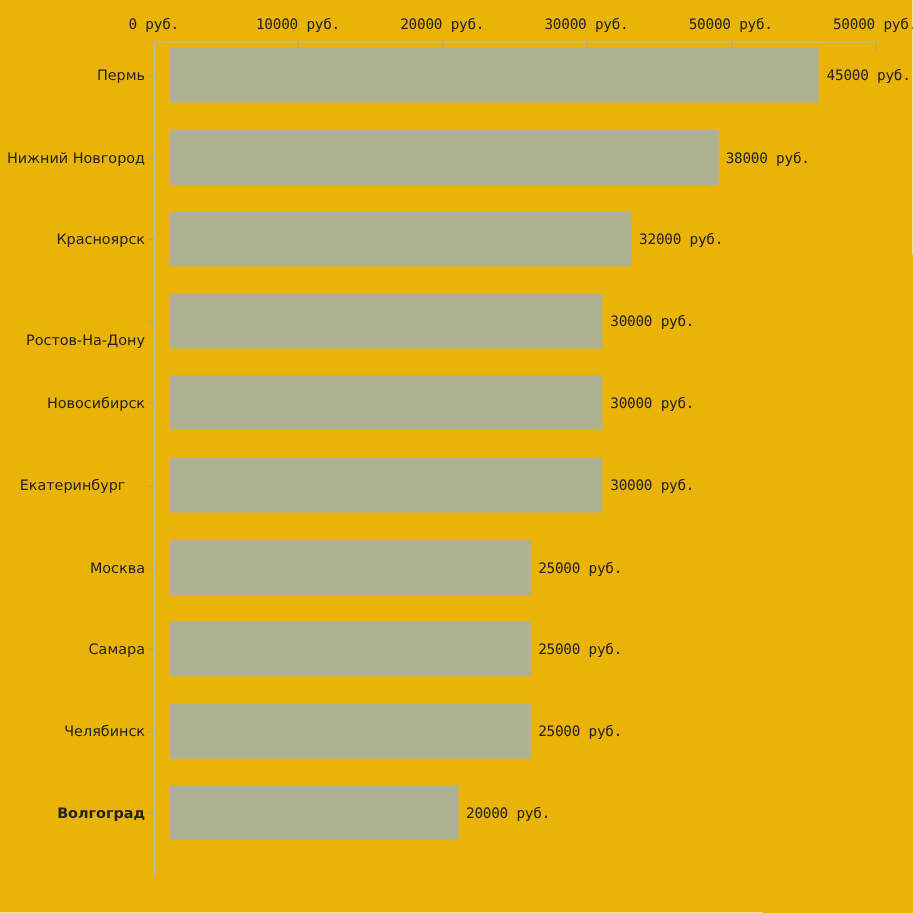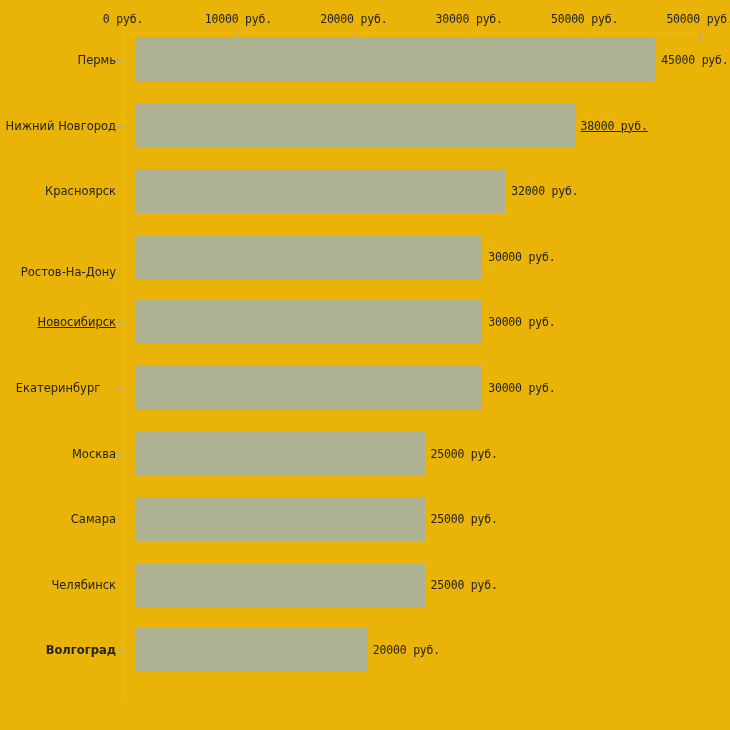--- a/index.html
+++ b/index.html
@@ -126,21 +126,21 @@
       <div class="x-tick" style="left: 700px;"></div>
       <div class="x-tick-label" style="left: 700px;">50000 руб.</div>
     </div>
 
   <div class="y-axis-line"></div>
 
   <div id="plot-area">
       <div class="bar" title="Москва: 45000 руб." style="top: 38px; height: 44px; width: 519.3px; background: rgb(174, 178, 147);"></div>
       <div class="bar-value-label" style="left: 649.3px; top: 60px;">45000 руб.</div>
       <div class="bar" title="Нижний Новгород: 38000 руб." style="top: 103.6px; height: 44px; width: 438.52px; background: rgb(174, 178, 147);"></div>
-      <div class="bar-value-label" style="left: 568.52px; top: 125.6px; text-decoration: underline;">38000 руб.</div>
+      <div class="bar-value-label" style="left: 568.52px; top: 125.6px;">38000 руб.</div>
       <div class="bar" title="Красноярск: 32000 руб." style="top: 169.2px; height: 44px; width: 369.28px; background: rgb(174, 178, 147);"></div>
       <div class="bar-value-label" style="left: 499.28px; top: 191.2px;">32000 руб.</div>
       <div class="bar" title="Ростов-На-Дону: 30000 руб." style="top: 234.8px; height: 44px; width: 346.2px; background: rgb(174, 178, 147);"></div>
       <div class="bar-value-label" style="left: 476.2px; top: 256.8px;">30000 руб.</div>
       <div class="bar" title="Новосибирск: 30000 руб." style="top: 300.4px; height: 44px; width: 346.2px; background: rgb(174, 178, 147);"></div>
       <div class="bar-value-label" style="left: 476.2px; top: 322.4px;">30000 руб.</div>
       <div class="bar" title="Екатеринбург: 30000 руб." style="top: 366px; height: 44px; width: 346.2px; background: rgb(174, 178, 147);"></div>
       <div class="bar-value-label" style="left: 476.2px; top: 388px;">30000 руб.</div>
       <div class="bar" title="Пермь: 25000 руб." style="top: 431.6px; height: 44px; width: 288.5px; background: rgb(174, 178, 147);"></div>
       <div class="bar-value-label" style="left: 418.5px; top: 453.6px;">25000 руб.</div>
@@ -154,21 +154,21 @@
 
 <div class="y-tick" style="top: 60px;"></div>
     <div class="y-tick-label" style="top: 60px; left: 0px;">Пермь</div>
     <div class="y-tick" style="top: 125.6px;"></div>
     <div class="y-tick-label" style="top: 125.6px; left: 0px;">Нижний Новгород</div>
     <div class="y-tick" style="top: 191.2px;"></div>
     <div class="y-tick-label" style="top: 191.2px; left: 0px;">Красноярск</div>
     <div class="y-tick" style="top: 256.8px;"></div>
     <div class="y-tick-label" style="top: 272px; left: 0px;">Ростов-На-Дону</div>
     <div class="y-tick" style="top: 322.4px;"></div>
-    <div class="y-tick-label" style="top: 322.4px; left: 0px; text-decoration: underline;">Новосибирск</div>
+    <div class="y-tick-label" style="top: 322.4px; left: 0px;">Новосибирск</div>
     <div class="y-tick" style="top: 388px;"></div>
     <div class="y-tick-label" style="top: 388px; left: 0px; text-align: center;">Екатеринбург</div>
     <div class="y-tick" style="top: 453.6px;"></div>
     <div class="y-tick-label" style="top: 453.6px; left: 0px;">Москва</div>
     <div class="y-tick" style="top: 519.2px;"></div>
     <div class="y-tick-label" style="top: 519.2px; left: 0px;">Самара</div>
     <div class="y-tick" style="top: 584.8px;"></div>
     <div class="y-tick-label" style="top: 584.8px; left: 0px;">Челябинск</div>
     <div class="y-tick" style="top: 650.4px;"></div>
     <div class="y-tick-label" style="top: 650.4px; left: 0px; font-weight: bold;">Волгоград</div>

